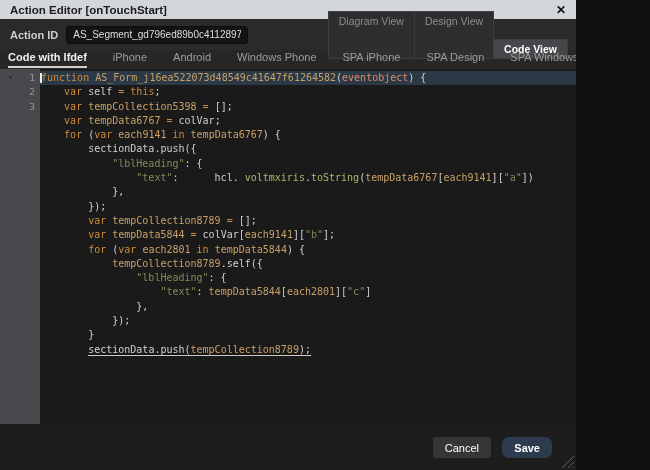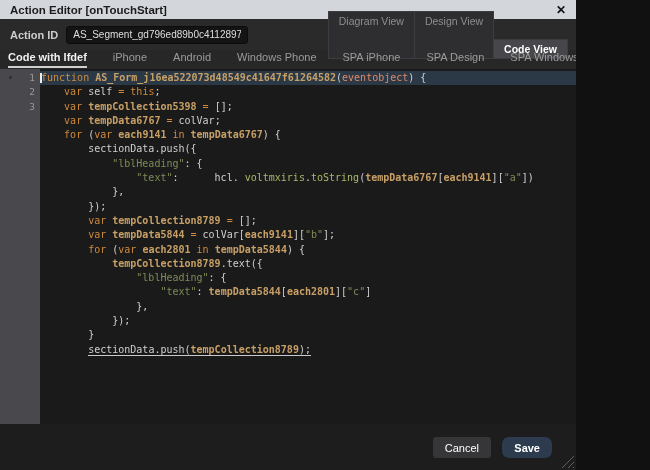--- a/index.html
+++ b/index.html
@@ -36,21 +36,21 @@
   .gutter{width:40px;background:#49494d;box-sizing:border-box;padding-top:2px;flex:none;}
   .gutrow{height:14.3px;line-height:14.3px;text-align:right;padding-right:5px;
           color:#9a9a9a;font-size:9.5px;font-family:"DejaVu Sans Mono",monospace;position:relative;}
   .fold{position:absolute;left:8px;top:0;font-size:8px;color:#232323;cursor:pointer;}
   .code{flex:1;padding-top:2px;overflow:hidden;cursor:text;}
   .line{height:14.3px;line-height:14.3px;white-space:pre;
         font-family:"DejaVu Sans Mono",monospace;font-size:10px;color:#cfcfcf;}
   .line.hl{background:var(--active-line,#2b3946);}
   .caret{display:inline-block;width:2px;height:10px;background:#eeeeee;vertical-align:middle;margin-right:-1px;}
   .t-kw{color:var(--kw,#cf8a3d);}
-  .t-id{color:var(--id,#c8a066);font-weight:700;text-align:center;}
+  .t-id{color:var(--id,#c8a066);font-weight:400;text-align:center;}
   .t-str{color:var(--str,#7d8c55);}
   .t-m{color:var(--m,#a9b968);}
   .t-p{color:var(--p,#e08a66);}
   .t-pl{color:var(--pl,#cfcfcf);}
   .uline{border-bottom:1px solid #c9c9c9;}
 
   
   .footer{height:46px;background:#1d1d1e;position:relative;}
   .btn{position:absolute;top:13px;height:21px;border:none;border-radius:3px;color:#ffffff;
        font-size:11px;font-family:"Liberation Sans",sans-serif;cursor:pointer;padding:0 12px;}
@@ -121,21 +121,21 @@
         <div class="line"><span class="t-pl">    </span><span class="t-kw">var</span><span class="t-pl"> </span><span class="t-id">tempData6767</span><span class="t-pl"> </span><span class="t-kw">=</span><span class="t-pl"> colVar;</span></div>
         <div class="line"><span class="t-pl">    </span><span class="t-kw">for</span><span class="t-pl"> (</span><span class="t-kw">var</span><span class="t-pl"> </span><span class="t-id">each9141</span><span class="t-pl"> </span><span class="t-kw">in</span><span class="t-pl"> </span><span class="t-id">tempData6767</span><span class="t-pl">) {</span></div>
         <div class="line"><span class="t-pl">        sectionData.push({</span></div>
         <div class="line"><span class="t-pl">            </span><span class="t-str">"lblHeading"</span><span class="t-pl">: {</span></div>
         <div class="line"><span class="t-pl">                </span><span class="t-str">"text"</span><span class="t-pl">:      hcl. </span><span class="t-m">voltmxiris</span><span class="t-pl">.</span><span class="t-m">toString</span><span class="t-pl">(</span><span class="t-id">tempData6767</span><span class="t-pl">[</span><span class="t-id">each9141</span><span class="t-pl">][</span><span class="t-str">"a"</span><span class="t-pl">])</span></div>
         <div class="line"><span class="t-pl">            },</span></div>
         <div class="line"><span class="t-pl">        });</span></div>
         <div class="line"><span class="t-pl">        </span><span class="t-kw">var</span><span class="t-pl"> </span><span class="t-id">tempCollection8789</span><span class="t-pl"> </span><span class="t-kw">=</span><span class="t-pl"> [];</span></div>
         <div class="line"><span class="t-pl">        </span><span class="t-kw">var</span><span class="t-pl"> </span><span class="t-id">tempData5844</span><span class="t-pl"> </span><span class="t-kw">=</span><span class="t-pl"> colVar[</span><span class="t-id">each9141</span><span class="t-pl">][</span><span class="t-str">"b"</span><span class="t-pl">];</span></div>
         <div class="line"><span class="t-pl">        </span><span class="t-kw">for</span><span class="t-pl"> (</span><span class="t-kw">var</span><span class="t-pl"> </span><span class="t-id">each2801</span><span class="t-pl"> </span><span class="t-kw">in</span><span class="t-pl"> </span><span class="t-id">tempData5844</span><span class="t-pl">) {</span></div>
-        <div class="line"><span class="t-pl">            </span><span class="t-id">tempCollection8789</span><span class="t-pl">.text({</span></div>
+        <div class="line"><span class="t-pl">            </span><span class="t-id">tempCollection8789</span><span class="t-pl">.self({</span></div>
         <div class="line"><span class="t-pl">                </span><span class="t-str">"lblHeading"</span><span class="t-pl">: {</span></div>
         <div class="line"><span class="t-pl">                    </span><span class="t-str">"text"</span><span class="t-pl">: </span><span class="t-id">tempData5844</span><span class="t-pl">[</span><span class="t-id">each2801</span><span class="t-pl">][</span><span class="t-str">"c"</span><span class="t-pl">]</span></div>
         <div class="line"><span class="t-pl">                },</span></div>
         <div class="line"><span class="t-pl">            });</span></div>
         <div class="line"><span class="t-pl">        }</span></div>
         <div class="line"><span class="t-pl">        </span><span class="uline"><span class="t-pl">sectionData.push(</span><span class="t-id">tempCollection8789</span><span class="t-pl">);</span></span></div>
       </div>
   </div>
 
   <div class="footer">

